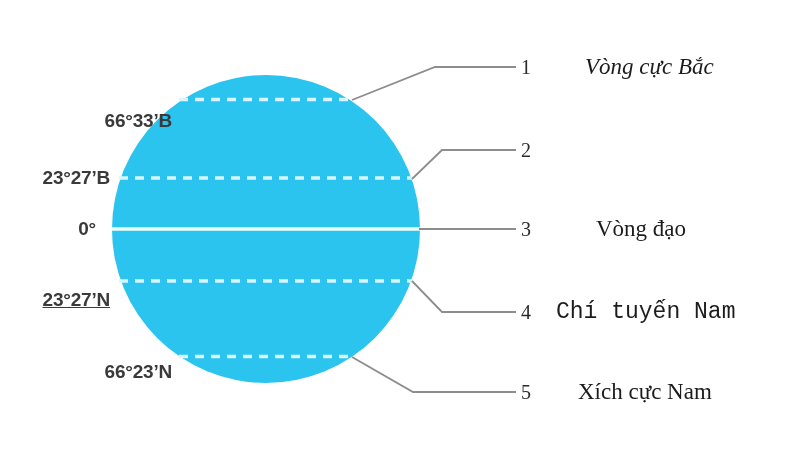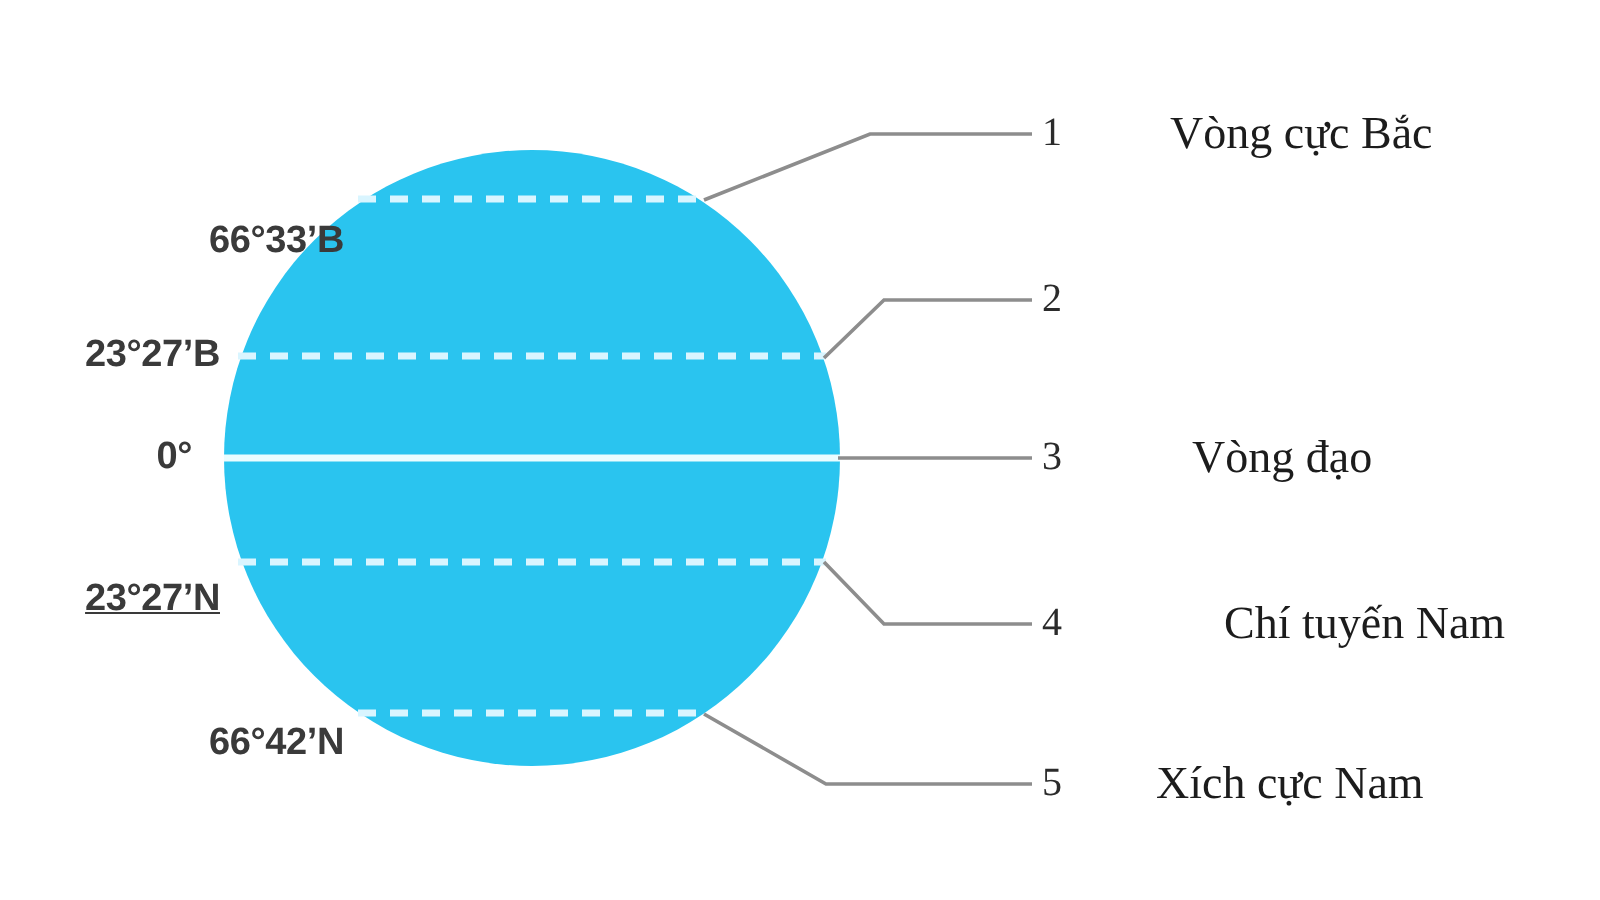--- a/index.html
+++ b/index.html
@@ -81,26 +81,26 @@
   </svg>
 
   <div class="lat-label" style="right:628px; top:97px;margin-top:24px;">66°33’B</div>
 
   <div class="lat-label" style="right:690px; top:178px;">23°27’B</div>
 
   <div class="lat-label" style="right:704px; top:229px;">0°</div>
 
   <div class="lat-label" style="right:690px; top:300px;text-decoration:underline;">23°27’N</div>
 
-  <div class="lat-label" style="right:628px; top:372px;">66°42’N</div>
+  <div class="lat-label" style="right:628px; top:372px;">66°23’N</div>
 
   <div class="num-label" style="left:521px; top:67px;">1</div>
   <div class="num-label" style="left:521px; top:150px;">2</div>
   <div class="num-label" style="left:521px; top:229px;">3</div>
   <div class="num-label" style="left:521px; top:312px;">4</div>
   <div class="num-label" style="left:521px; top:392px;">5</div>
 
-  <div class="name-label" style="left:585px; top:67px;">Vòng cực Bắc</div>
+  <div class="name-label" style="left:585px; top:67px;font-style:italic;">Vòng cực Bắc</div>
   <div class="name-label" style="left:596px; top:229px;">Vòng đạo</div>
-  <div class="name-label" style="left:612px; top:312px;">Chí tuyến Nam</div>
+  <div class="name-label" style="left:556px; top:312px;font-family:Liberation Mono, monospace;">Chí tuyến Nam</div>
   <div class="name-label" style="left:578px; top:392px;">Xích cực Nam</div>
 
 </div>
 
 </body></html>

